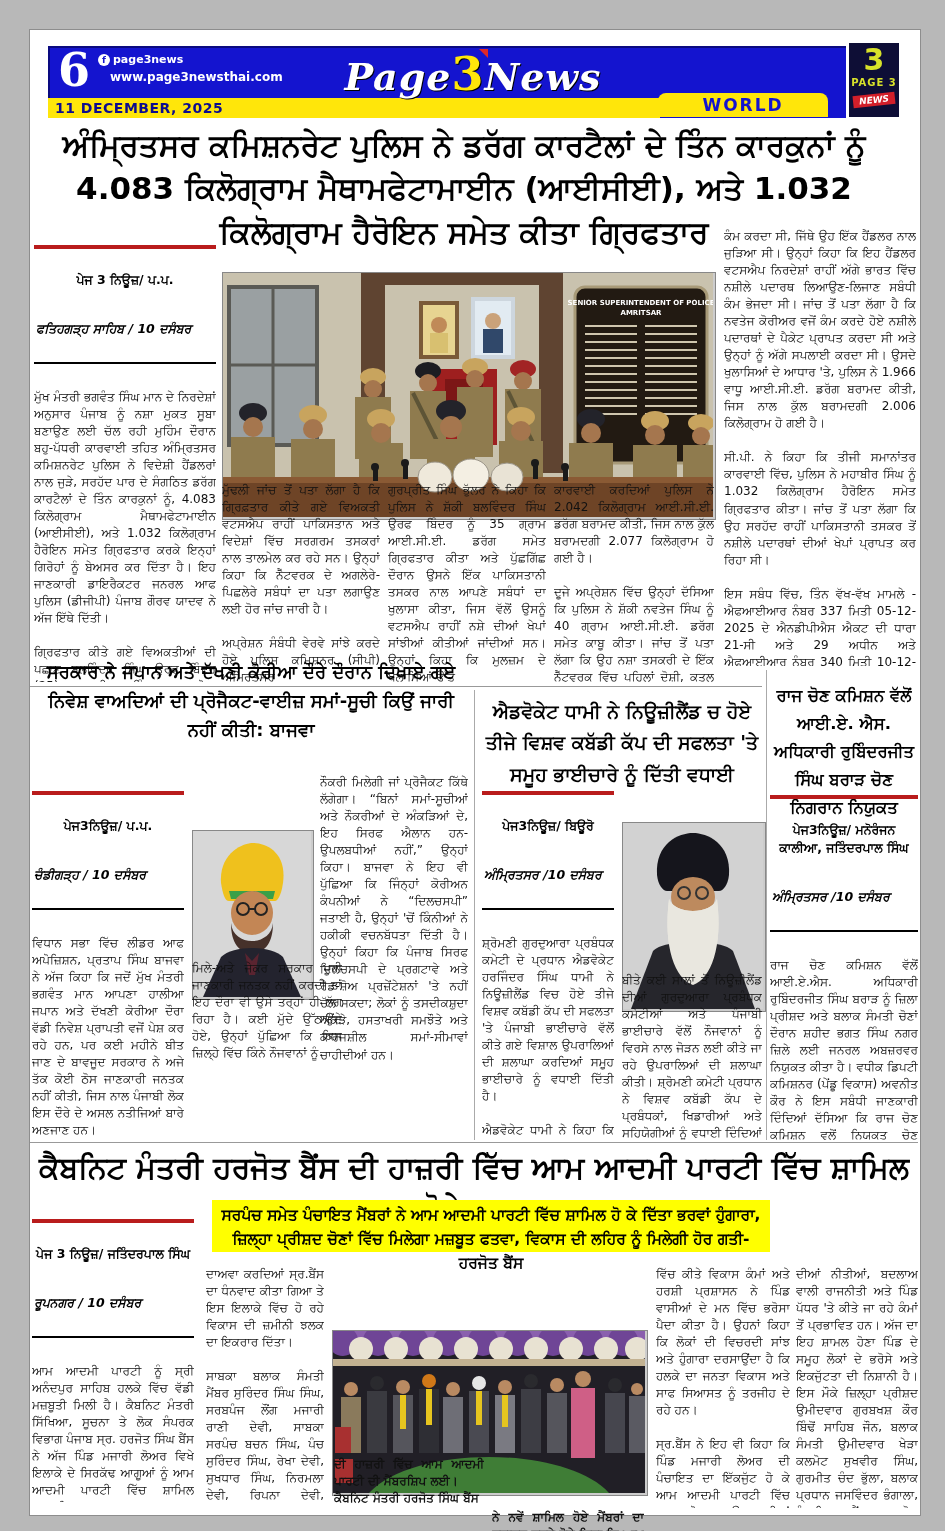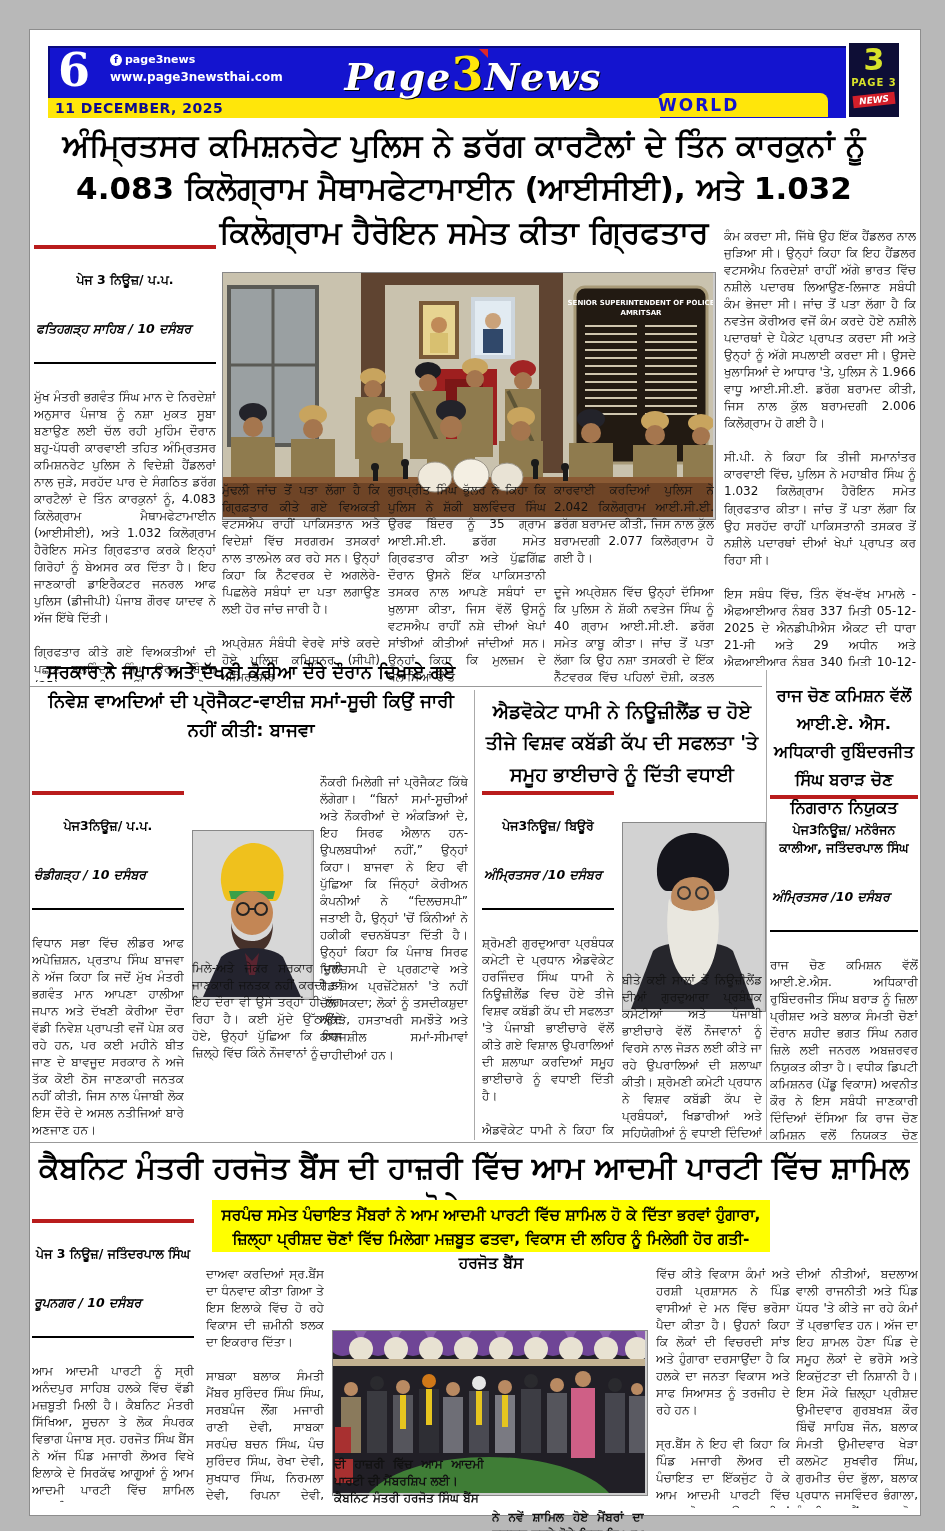--- a/index.html
+++ b/index.html
@@ -4,27 +4,27 @@
 <style>
   html,body{margin:0;padding:0;}
   body{width:945px;height:1531px;background:#b8b8b8;font-family:"DejaVu Sans",sans-serif;position:relative;overflow:hidden;}
   .sheet{position:absolute;left:30px;top:30px;width:890px;height:1485px;background:#ffffff;box-shadow:0 0 0 1px #8d8d8d;}
   
   .hdr{position:absolute;left:18px;top:16px;width:850px;height:72px;}
   .hdr-blue{position:absolute;left:0;top:0;width:100%;height:52px;background:#1414cf;border:2px solid #0a0a80;}
   .hdr-strip{position:absolute;left:0;top:52px;width:100%;height:20px;background:#1414cf;}
   .hdr-date{position:absolute;left:0;top:0;width:612px;height:20px;background:#ffe60a;color:#0c0c8f;font-weight:bold;font-size:14px;line-height:20px;padding-left:7px;box-sizing:border-box;letter-spacing:.5px;}
   .pgnum{position:absolute;left:10px;top:-2px;color:#fff;font-size:46px;font-weight:900;line-height:52px;font-family:"DejaVu Serif",serif;}
-  .hdr-social{position:absolute;left:62px;top:7px;color:#fff;font-size:11px;font-weight:bold;}
+  .hdr-social{position:absolute;left:50px;top:7px;color:#fff;font-size:11px;font-weight:bold;}
   .fb{display:inline-block;width:12px;height:12px;border-radius:50%;background:#fff;color:#1414cf;font-size:9px;line-height:12px;text-align:center;font-weight:900;margin-right:3px;}
   .hdr-web{position:absolute;left:62px;top:24px;color:#fff;font-size:12px;font-weight:bold;}
   .masthead{position:absolute;left:0;right:0;top:1px;text-align:center;color:#fff;font-family:"DejaVu Serif",serif;font-style:italic;font-weight:900;font-size:38px;letter-spacing:1px;text-shadow:1px 1px 0 #000;}
   .masthead .m3{color:#ffe60a;font-size:46px;font-style:normal;position:relative;}
   .masthead .m3 .flag{position:absolute;right:-4px;top:2px;width:0;height:0;border-left:9px solid transparent;border-top:9px solid #e02828;}
-  .world-tab{position:absolute;right:70px;top:47px;width:170px;height:24px;background:#ffe60a;border-radius:8px 8px 0 0;color:#1414cf;font-weight:900;font-size:17px;line-height:24px;letter-spacing:2px;}
+  .world-tab{position:absolute;right:70px;top:47px;width:170px;height:24px;background:#ffe60a;border-radius:8px 8px 0 0;color:#1414cf;font-weight:900;font-size:17px;text-align:center;line-height:24px;letter-spacing:2px;}
   .logo-box{position:absolute;right:-4px;top:-6px;width:56px;height:80px;background:#0e0e36;border:3px solid #fff;box-sizing:border-box;text-align:center;}
   .logo-box .n3{color:#d8e22a;font-size:30px;font-weight:900;line-height:34px;display:block;}
   .logo-box .pl{color:#d8e22a;font-size:10px;font-weight:bold;letter-spacing:1px;display:block;}
   .logo-box .nw{display:inline-block;margin-top:3px;background:#d21f2a;color:#fff;font-size:9px;font-style:italic;font-weight:900;padding:1px 6px;transform:rotate(-6deg);}
   
   .h1{position:absolute;left:6px;top:94px;width:856px;text-align:center;font-weight:900;font-size:31px;line-height:1.4;color:#000;}
   .h2{position:absolute;font-weight:900;color:#000;text-align:center;}
   .byline{font-weight:bold;font-size:12.5px;border-top:4px solid #b91c1c;border-bottom:2px solid #000;padding:4px 2px 6px;margin-bottom:8px;color:#000;}
   .byline .b1{display:block;text-align:center;}
   .byline .b2{display:block;text-align:left;margin-top:14px;font-style:italic;}

